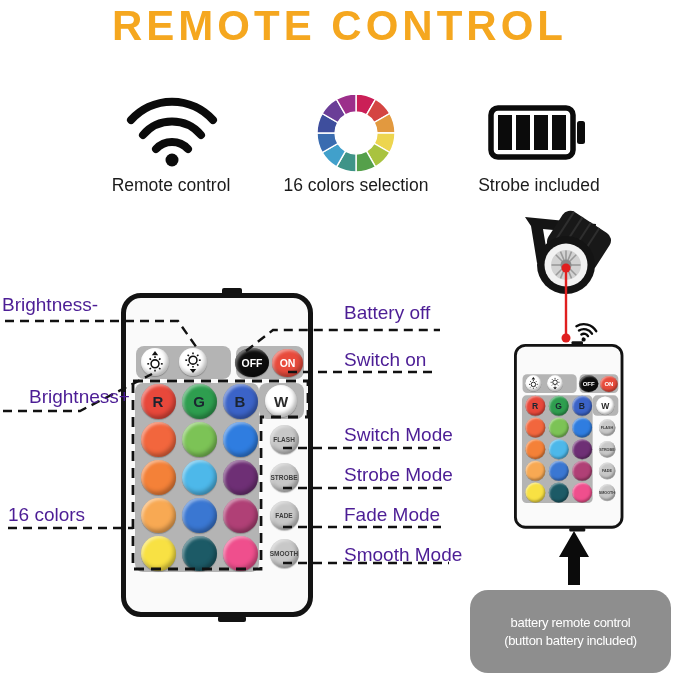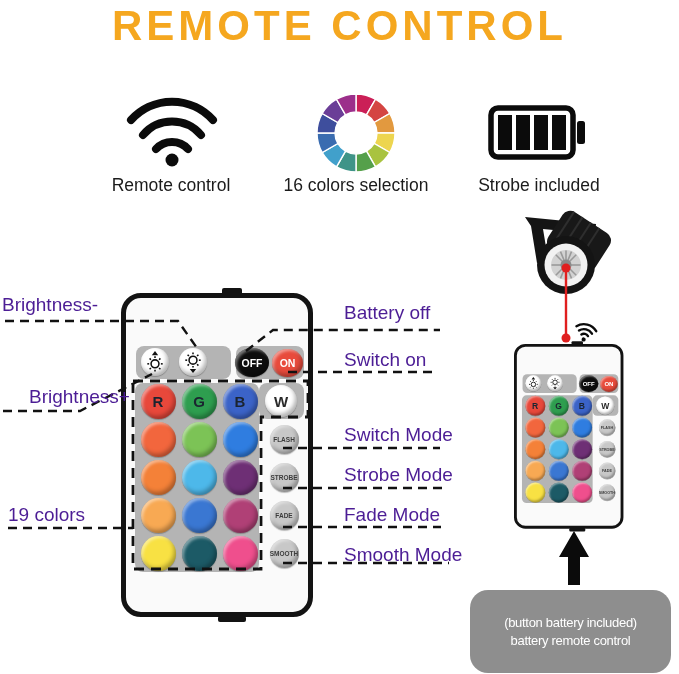--- a/index.html
+++ b/index.html
@@ -274,27 +274,27 @@
       <line x1="55.5" y1="73.4" x2="66.5" y2="46.6"></line>
   </g>
   <circle cx="61" cy="60" r="5.5" fill="#8a8a8a"></circle>
 </svg>
 
 <svg class="abs" style="left:552px;top:528px;z-index:3;" width="44" height="60" viewBox="0 0 44 60">
   <polygon points="22,3 37,29 28,29 28,57 16,57 16,29 7,29" fill="#0b0b0b"></polygon>
 </svg>
 
 <div class="abs" id="package-note">
+  <div>battery remote control</div>
   <div>(button battery included)</div>
-  <div>battery remote control</div>
 </div>
 
 <div class="abs ann" style="left:2px;top:294px;">Brightness-</div>
 <div class="abs ann" style="left:0px;top:386px;padding-left:29px;">Brightness+</div>
-<div class="abs ann" style="left:8px;top:504px;">19 colors</div>
+<div class="abs ann" style="left:8px;top:504px;">16 colors</div>
 <div class="abs ann" style="left:344px;top:302px;">Battery off</div>
 <div class="abs ann" style="left:344px;top:349px;">Switch on</div>
 <div class="abs ann" style="left:344px;top:424px;">Switch Mode</div>
 <div class="abs ann" style="left:344px;top:464px;">Strobe Mode</div>
 <div class="abs ann" style="left:344px;top:504px;">Fade Mode</div>
 <div class="abs ann" style="left:344px;top:544px;">Smooth Mode</div>
 
 <svg class="abs" id="overlay" width="679" height="674" viewBox="0 0 679 674">
   <g fill="none" stroke="#111" stroke-width="2.4" stroke-dasharray="9 6">
     <path d="M5 321 H178 L197 348"></path>

